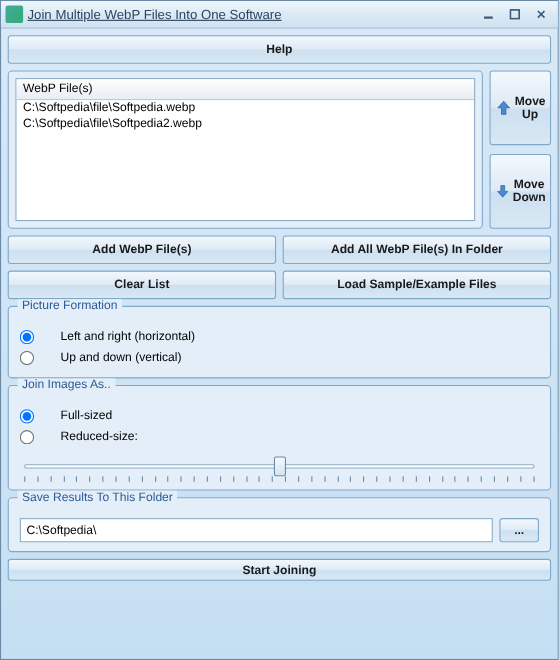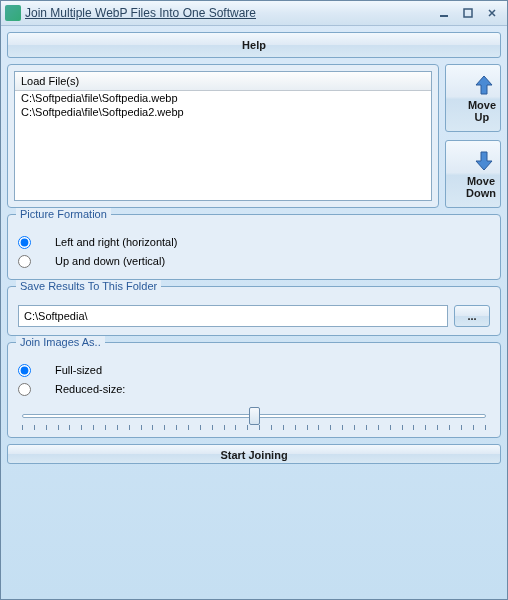--- a/index.html
+++ b/index.html
@@ -101,22 +101,22 @@
 }
 .move-col {
   display: flex;
   flex-direction: column;
   gap: 8px;
   width: 56px;
 }
 .move-btn {
   flex: 1;
   display: flex;
-  flex-direction: column;
-  align-items: flex-end;
+  flex-direction: row;
+  align-items: center;
   justify-content: center;
   gap: 2px;
   padding: 4px;
   line-height: 1.1;
 }
 .arrow-up, .arrow-down {
   width: 24px;
   height: 24px;
 }
 .button-grid {
@@ -257,21 +257,21 @@
     </div>
   </div>
 
   <div class="content">
 
     <button class="btn btn-help">Help</button>
 
     <div class="file-row">
       <div class="file-panel">
         <div class="listbox">
-          <div class="list-header">Load File(s)</div>
+          <div class="list-header">WebP File(s)</div>
           <div class="list-item">C:\Softpedia\file\Softpedia.webp</div>
           <div class="list-item">C:\Softpedia\file\Softpedia2.webp</div>
         </div>
       </div>
       <div class="move-col">
         <button class="btn move-btn">
           <svg class="arrow-up" viewBox="0 0 24 24">
             <path d="M12 3 L20 12 L15 12 L15 21 L9 21 L9 12 L4 12 Z" fill="#4a8ad4" stroke="#2a5a9a" stroke-width="1"></path>
           </svg>
           <span style="white-space:pre-line;text-align:center;">Move
@@ -280,39 +280,37 @@
         <button class="btn move-btn">
           <svg class="arrow-down" viewBox="0 0 24 24">
             <path d="M12 21 L4 12 L9 12 L9 3 L15 3 L15 12 L20 12 Z" fill="#4a8ad4" stroke="#2a5a9a" stroke-width="1"></path>
           </svg>
           <span style="white-space:pre-line;text-align:center;">Move
 Down</span>
         </button>
       </div>
     </div>
 
+    <div class="button-grid">
+      <button class="btn">Add WebP File(s)</button>
+      <button class="btn">Add All WebP File(s) In Folder</button>
+      <button class="btn">Clear List</button>
+      <button class="btn">Load Sample/Example Files</button>
+    </div>
 
     <div class="fieldset">
       <div class="fieldset-legend">Picture Formation</div>
       <label class="radio-row">
         <input type="radio" name="formation" checked="" style="">
         <span>Left and right (horizontal)</span>
       </label>
       <label class="radio-row">
         <input type="radio" name="formation" style="">
         <span>Up and down (vertical)</span>
       </label>
-    </div>
-
-    <div class="fieldset">
-      <div class="fieldset-legend">Save Results To This Folder</div>
-      <div class="path-row">
-        <input type="text" class="path-input" value="C:\Softpedia\" style="">
-        <button class="btn browse-btn">...</button>
-      </div>
     </div>
 
     <div class="fieldset">
       <div class="fieldset-legend">Join Images As..</div>
       <label class="radio-row">
         <input type="radio" name="joinsize" checked="" style="">
         <span>Full-sized</span>
       </label>
       <label class="radio-row">
         <input type="radio" name="joinsize" style="">
@@ -361,17 +359,25 @@
               <span></span>
               <span></span>
               <span></span>
               <span></span>
               <span></span>
           </div>
         </div>
       </div>
     </div>
 
+    <div class="fieldset">
+      <div class="fieldset-legend">Save Results To This Folder</div>
+      <div class="path-row">
+        <input type="text" class="path-input" value="C:\Softpedia\" style="">
+        <button class="btn browse-btn">...</button>
+      </div>
+    </div>
+
     <button class="btn start-btn">Start Joining</button>
 
 
   </div>
 </div>
 
 </body></html>

